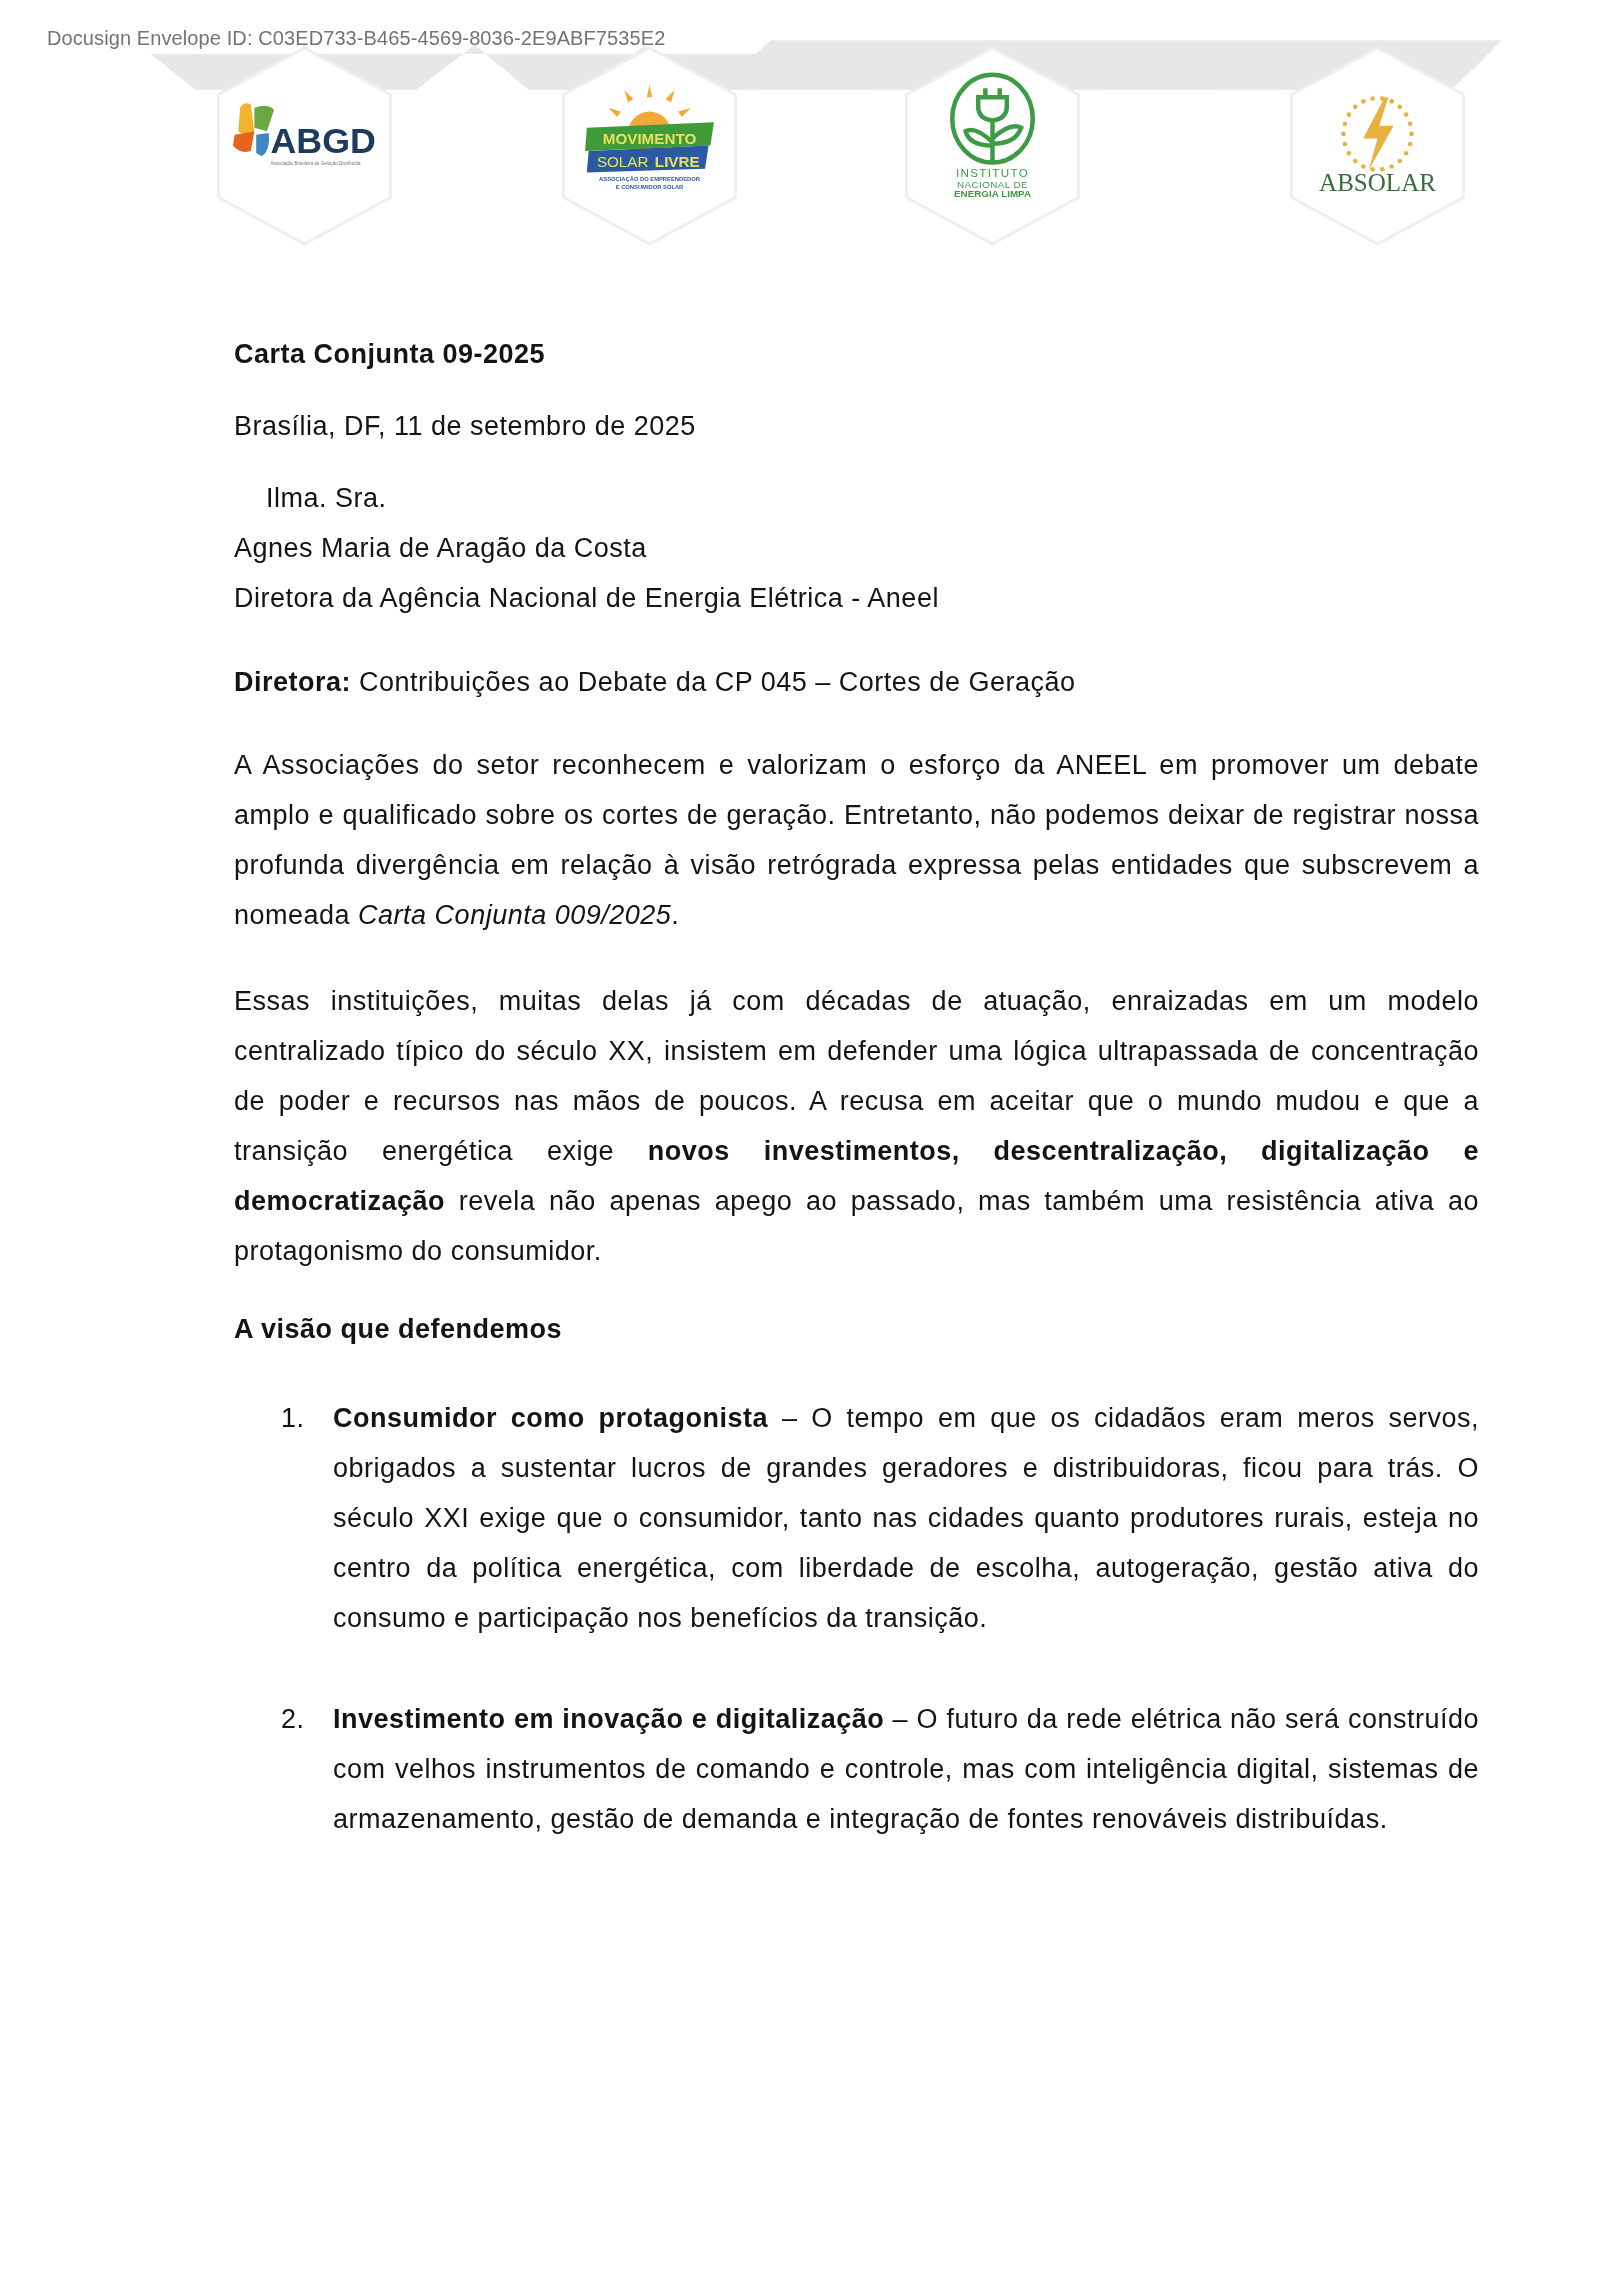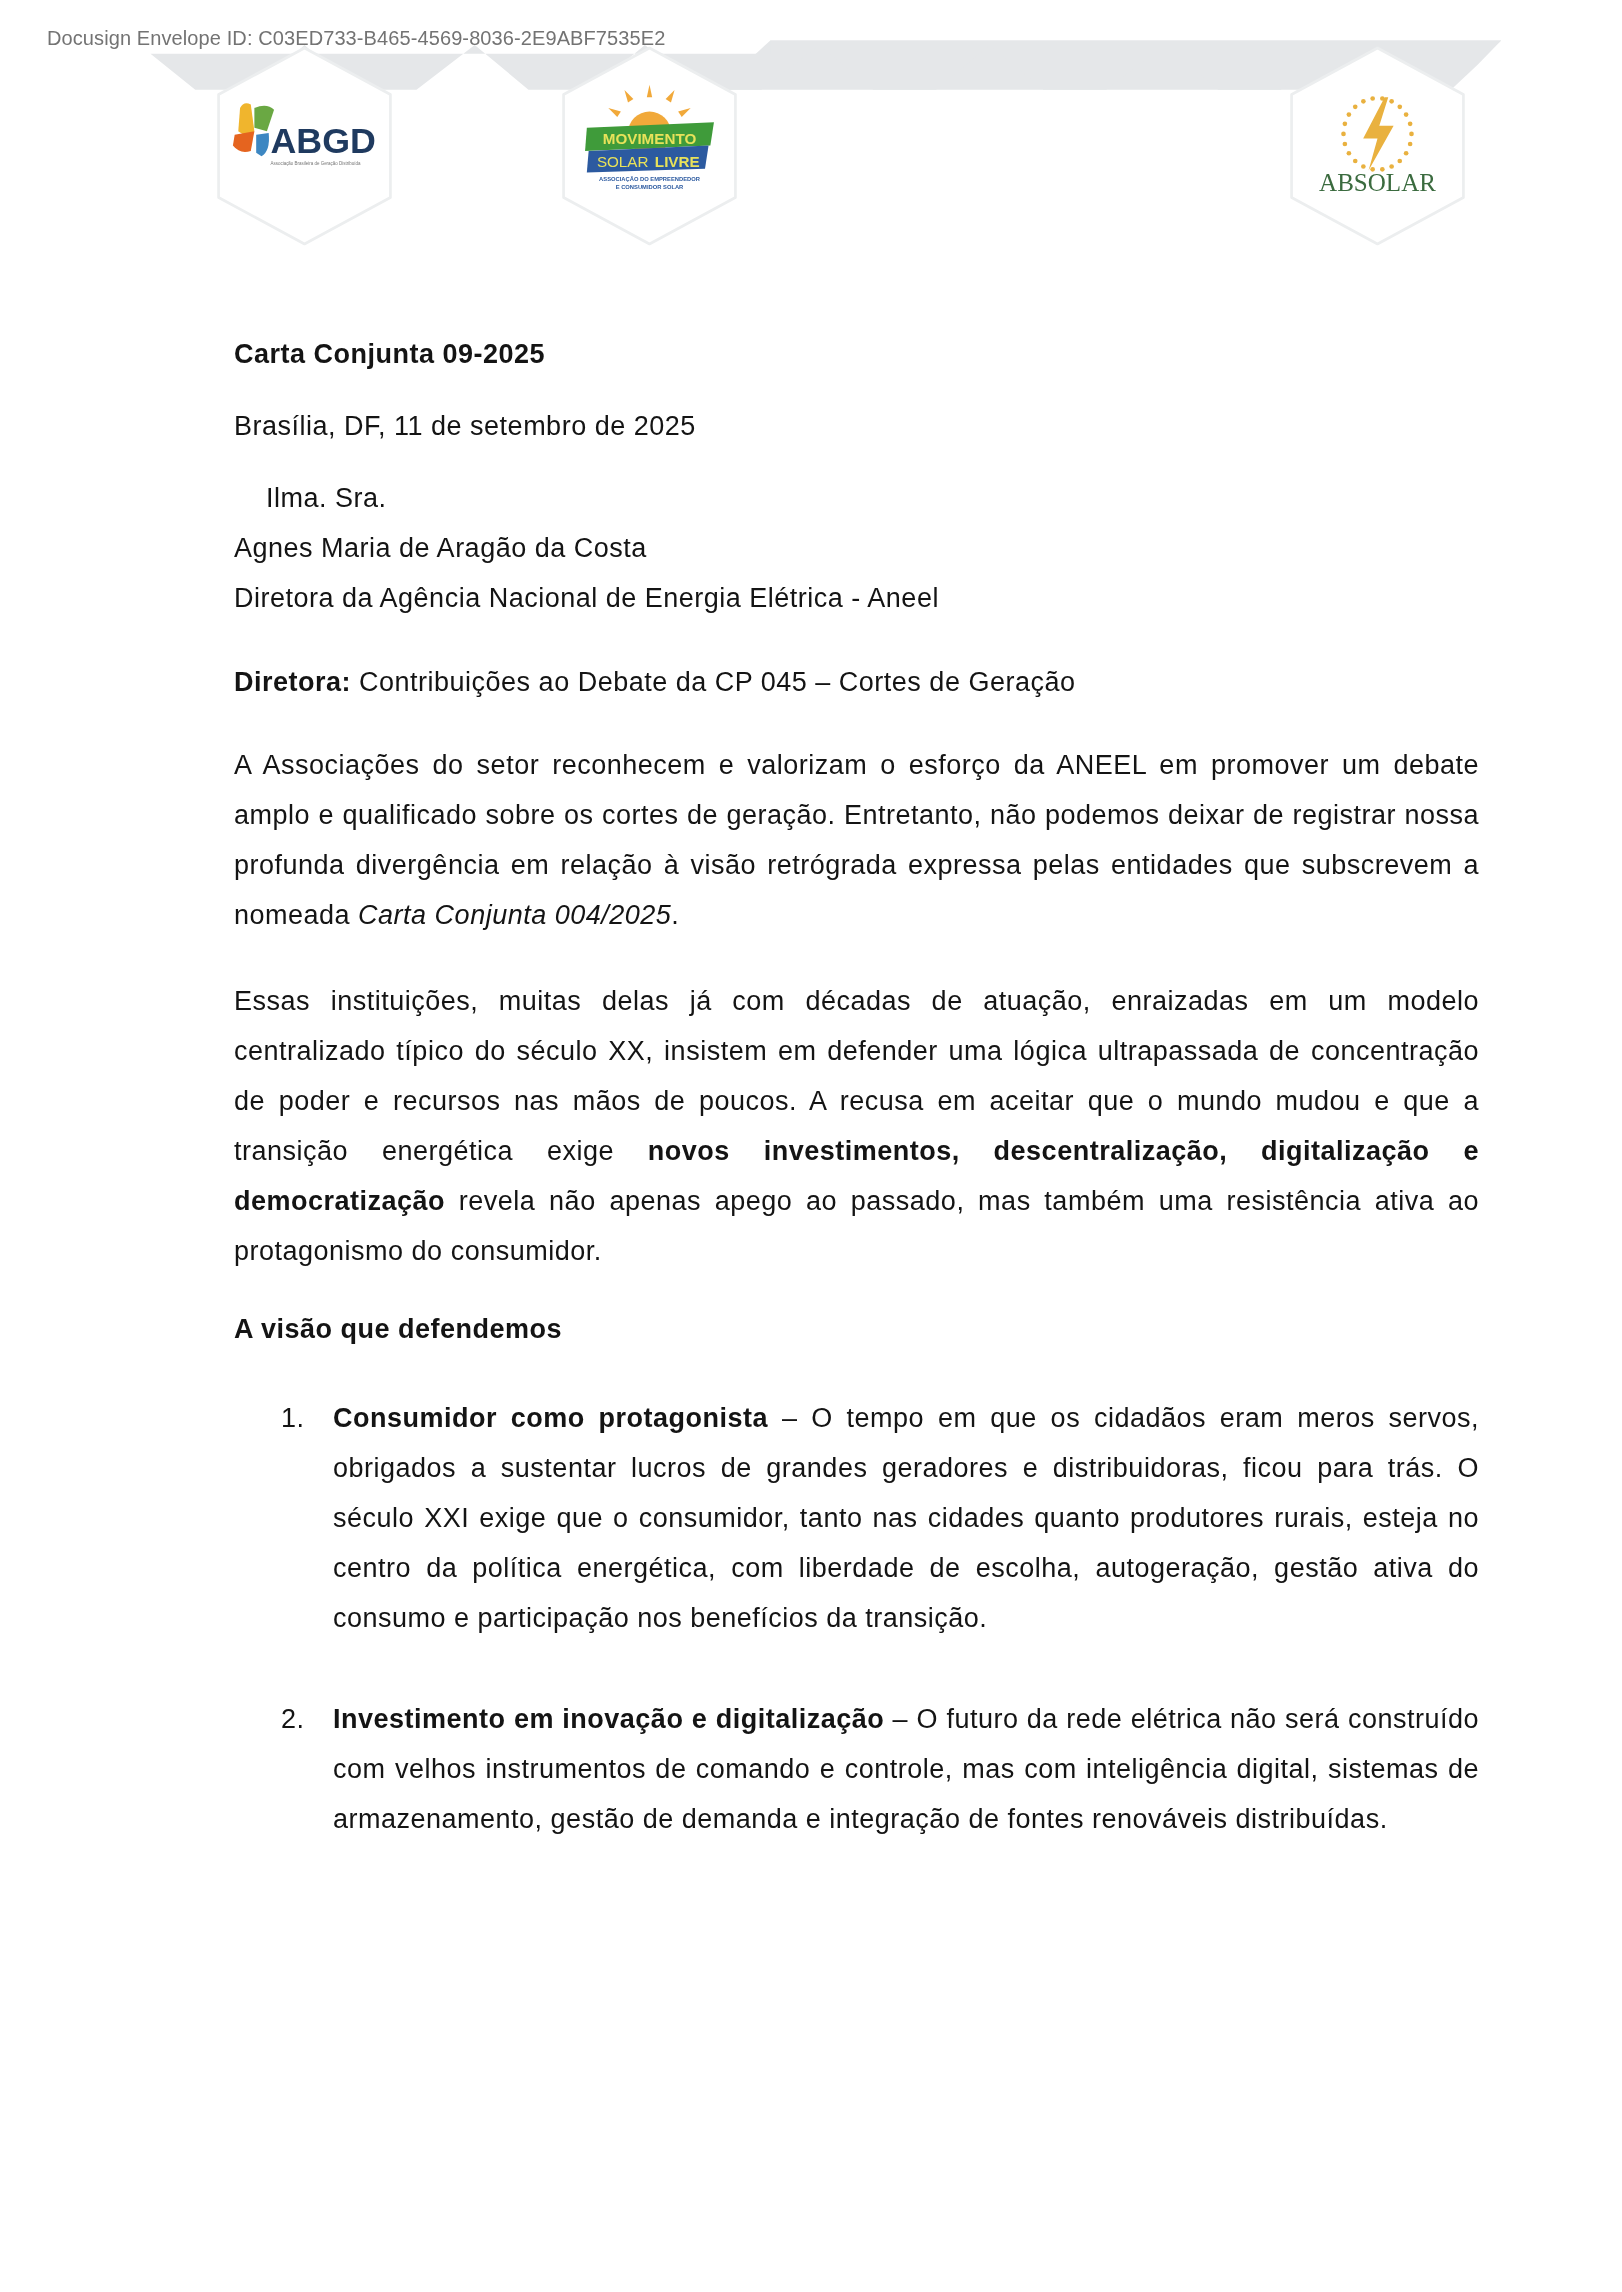--- a/index.html
+++ b/index.html
@@ -60,20 +60,37 @@
       <polygon points="30,92 172,86 168,112 28,118" fill="#3f9b3a"></polygon>
       <text x="100" y="110" text-anchor="middle" font-family="Liberation Sans, sans-serif" font-weight="bold" font-size="17" fill="#e8e25a">MOVIMENTO</text>
       <polygon points="32,118 166,112 162,138 30,142" fill="#2c5aa0"></polygon>
       <text x="70" y="136" font-family="Liberation Sans, sans-serif" font-size="17" fill="#e8e25a" text-anchor="middle">SOLAR</text>
       <text x="131" y="136" font-family="Liberation Sans, sans-serif" font-weight="bold" font-size="17" fill="#e8e25a" text-anchor="middle">LIVRE</text>
       <text x="100" y="152" text-anchor="middle" font-family="Liberation Sans, sans-serif" font-weight="bold" font-size="6.5" fill="#2c5aa0">ASSOCIAÇÃO DO EMPREENDEDOR</text>
       <text x="100" y="161" text-anchor="middle" font-family="Liberation Sans, sans-serif" font-weight="bold" font-size="6.5" fill="#2c5aa0">E CONSUMIDOR SOLAR</text>
     </svg>
   </div>
 
+  <div class="logo-badge" style="left:903px;">
+    <svg viewBox="0 0 200 225">
+      <path d="M100,3 L196,55 L196,170 L100,222 L4,170 L4,55 Z" fill="#ffffff" stroke="#eceeef" stroke-width="3" stroke-linejoin="round"></path>
+      <g fill="none" stroke="#3d9b45" stroke-width="5">
+        <ellipse cx="100" cy="82" rx="45" ry="49"></ellipse>
+        <line x1="92" y1="48" x2="92" y2="58"></line>
+        <line x1="108" y1="48" x2="108" y2="58"></line>
+        <path d="M84,58 L116,58 L116,68 Q116,82 100,84 Q84,82 84,68 Z"></path>
+        <line x1="100" y1="84" x2="100" y2="130"></line>
+        <path d="M100,108 Q80,90 70,96 Q74,112 100,112"></path>
+        <path d="M100,104 Q120,86 132,92 Q126,110 100,110"></path>
+      </g>
+      <text x="100" y="147" text-anchor="middle" font-family="Liberation Sans, sans-serif" font-size="13" letter-spacing="1.5" fill="#3d9b45">INSTITUTO</text>
+      <text x="100" y="159" text-anchor="middle" font-family="Liberation Sans, sans-serif" font-size="11" letter-spacing="0.5" fill="#3d9b45">NACIONAL DE</text>
+      <text x="100" y="170" text-anchor="middle" font-family="Liberation Sans, sans-serif" font-weight="bold" font-size="11" fill="#3d9b45">ENERGIA LIMPA</text>
+    </svg>
+  </div>
 
   <div class="logo-badge" style="left:1288px;">
     <svg viewBox="0 0 200 225">
       <path d="M100,3 L196,55 L196,170 L100,222 L4,170 L4,55 Z" fill="#ffffff" stroke="#eceeef" stroke-width="3" stroke-linejoin="round"></path>
       <g fill="#e9b13f" id="absolar-dots">
           <circle cx="138" cy="99" r="2.6"></circle>
           <circle cx="136.4607329973509" cy="110.26930227365719" r="2.6"></circle>
           <circle cx="131.9676342475849" cy="120.62563269822391" r="2.6"></circle>
           <circle cx="124.88470788992083" cy="129.22998297417033" r="2.6"></circle>
           <circle cx="115.78577049407168" cy="135.38527981418073" r="2.6"></circle>
@@ -105,21 +122,21 @@
   <div class="line bold" style="top:339px;">Carta Conjunta 09-2025</div>
   <div class="line" style="top:411px;">Brasília, DF, 11 de setembro de 2025</div>
   <div class="line" style="top:483px;margin-left:32px;">Ilma. Sra.</div>
   <div class="line" style="top:533px;">Agnes Maria de Aragão da Costa</div>
   <div class="line" style="top:583px;">Diretora da Agência Nacional de Energia Elétrica - Aneel</div>
   <div class="line" style="top:667px;">
     <span class="bold">Diretora:</span><span> Contribuições ao Debate da CP 045 – Cortes de Geração</span>
   </div>
 
   <div class="para" style="top:740px;">
-    <span>A Associações do setor reconhecem e valorizam o esforço da ANEEL em promover um debate amplo e qualificado sobre os cortes de geração. Entretanto, não podemos deixar de registrar nossa profunda divergência em relação à visão retrógrada expressa pelas entidades que subscrevem a nomeada </span><i>Carta Conjunta 004/2025</i><span>.</span>
+    <span>A Associações do setor reconhecem e valorizam o esforço da ANEEL em promover um debate amplo e qualificado sobre os cortes de geração. Entretanto, não podemos deixar de registrar nossa profunda divergência em relação à visão retrógrada expressa pelas entidades que subscrevem a nomeada </span><i>Carta Conjunta 009/2025</i><span>.</span>
   </div>
 
   <div class="para" style="top:976px;">
     <span>Essas instituições, muitas delas já com décadas de atuação, enraizadas em um modelo centralizado típico do século XX, insistem em defender uma lógica ultrapassada de concentração de poder e recursos nas mãos de poucos. A recusa em aceitar que o mundo mudou e que a transição energética exige </span><span class="bold">novos investimentos, descentralização, digitalização e democratização</span><span> revela não apenas apego ao passado, mas também uma resistência ativa ao protagonismo do consumidor.</span>
   </div>
 
   <div class="line bold" style="top:1314px;">A visão que defendemos</div>
 
   <div class="list-item" style="top:1393px;">
     <span class="list-num" style="top:0;line-height:50px;">1.</span>

